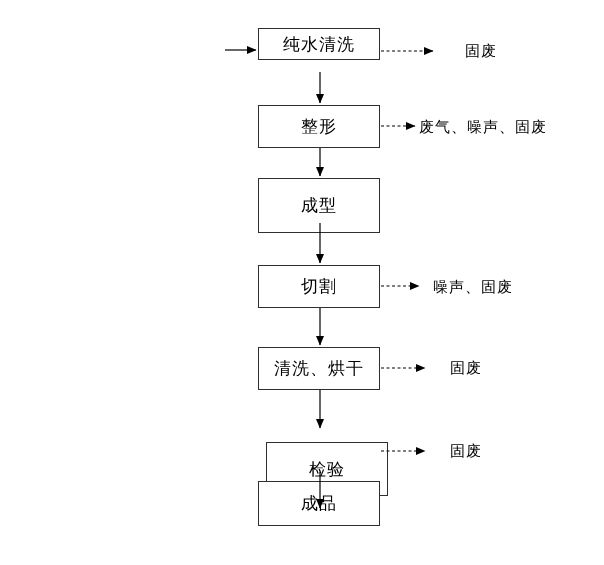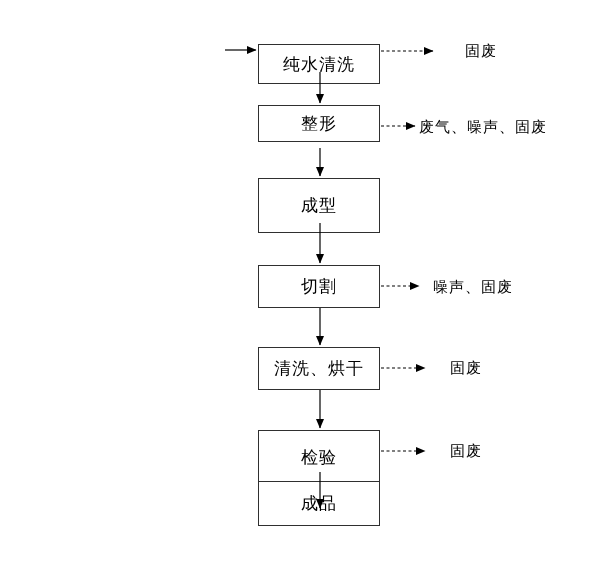--- a/index.html
+++ b/index.html
@@ -56,31 +56,31 @@
   }
   svg.connectors line{stroke:var(--line);stroke-width:1.2;}
   svg.connectors .dashed{stroke-dasharray:3 2.5;}
   svg.connectors .arrowhead{fill:var(--line);}
 </style>
 </head>
 <body>
 
 <div class="canvas">
 
-  <div class="flow-box" style="top:44px;height:40px;">纯水清洗</div>
+  <div class="flow-box" style="top:28px;height:32px;">纯水清洗</div>
 
-  <div class="flow-box" style="top:105px;height:37px;">整形</div>
+  <div class="flow-box" style="top:105px;height:43px;">整形</div>
 
   <div class="flow-box" style="top:178px;height:55px;">成型</div>
 
   <div class="flow-box" style="top:265px;height:43px;">切割</div>
 
   <div class="flow-box" style="top:347px;height:43px;">清洗、烘干</div>
 
-  <div class="flow-box" style="top:430px;height:54px;">检验</div>
+  <div class="flow-box" style="top:442px;height:54px;margin-left:8px;">检验</div>
 
   <div class="flow-box" style="top:481px;height:45px;">成品</div>
 
 
   <div class="side-label" style="left:465px;top:51px;">固废</div>
 
   <div class="side-label" style="left:433px;top:287px;">噪声、固废</div>
 
   <div class="side-label" style="left:419px;top:127px;">废气、噪声、固废</div>
 

